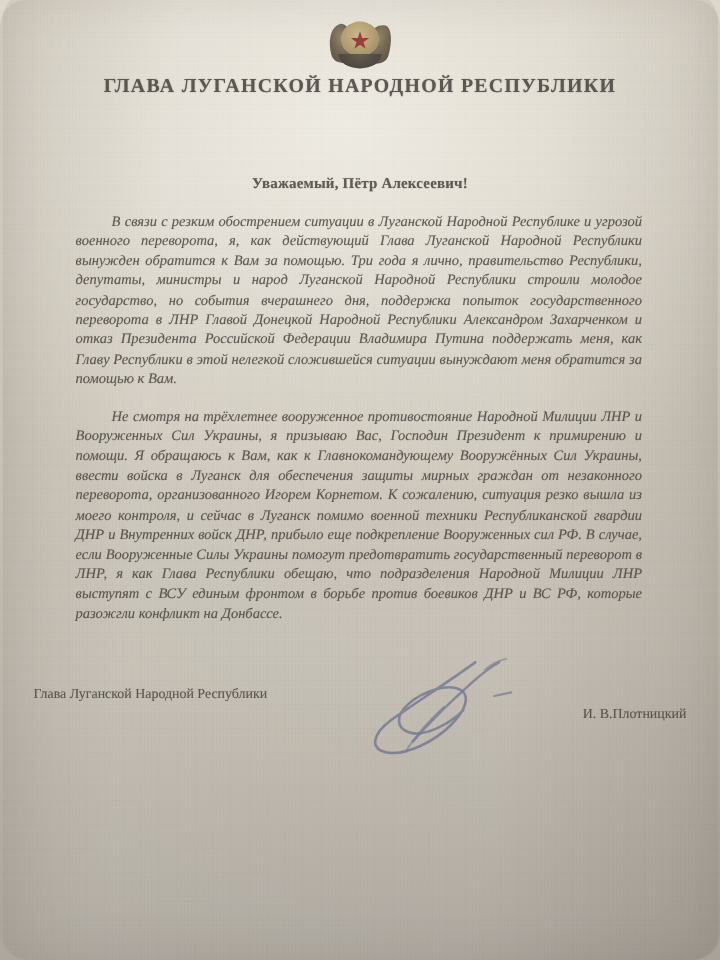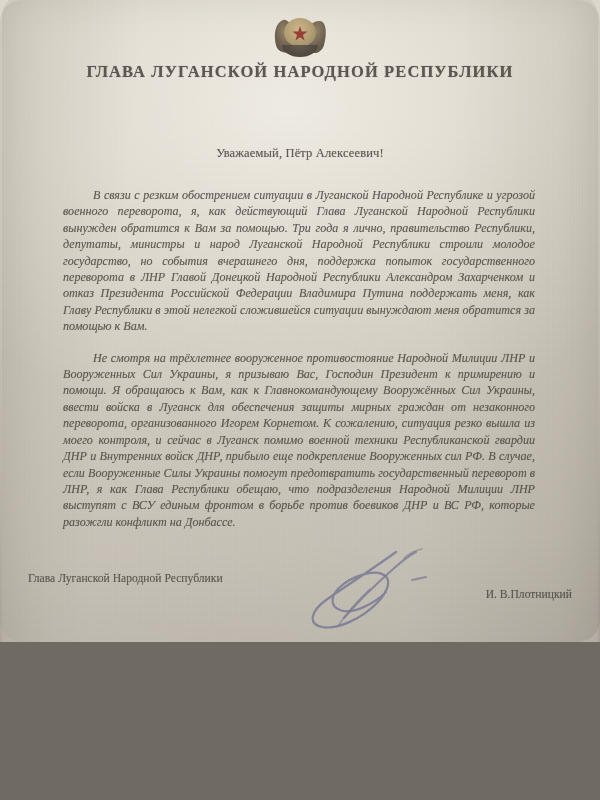--- a/index.html
+++ b/index.html
@@ -7,21 +7,21 @@
     padding: 0;
     width: 600px;
     height: 800px;
     overflow: hidden;
     background: #6f6b63;
   }
 
   #photo {
     position: relative;
     width: 600px;
-    height: 642px;
+    height: 800px;
     background:
       radial-gradient(ellipse 120% 80% at 50% 18%, rgba(255,252,245,0.55) 0%, rgba(255,250,240,0.18) 40%, rgba(0,0,0,0.0) 72%),
       linear-gradient(176deg, #d8d2c6 0%, #d5cfc3 22%, #cdc7bb 48%, #c2bcb1 70%, #b3ada3 88%, #a8a299 100%);
     overflow: hidden;
   }
 
   
   #sheet {
     position: absolute;
     left: 2px;
@@ -125,33 +125,33 @@
     text-shadow: 0 0 1.1px rgba(74,68,64,0.55);
   }
 
   
   .greeting {
     position: absolute;
     left: 0; right: 0;
     top: 146px;
     text-align: center;
     font-family: "Liberation Serif", "DejaVu Serif", serif;
-    font-weight: normal;
+    font-weight: bold;
     font-size: 12.5px;
     color: #4e4842;
     opacity: 0.88;
     letter-spacing: 0.15px;
     text-shadow: 0 0 0.9px rgba(78,72,66,0.5);
   }
 
   
   .body-block {
     position: absolute;
     left: 63px;
-    top: 187px;
+    top: 176px;
     width: 472px;
   }
   .para {
     font-family: "Liberation Serif", "DejaVu Serif", serif;
     font-style: italic;
     font-size: 12.1px;
     line-height: 16.4px;
     text-align: justify;
     text-indent: 30px;
     color: #4c4640;

